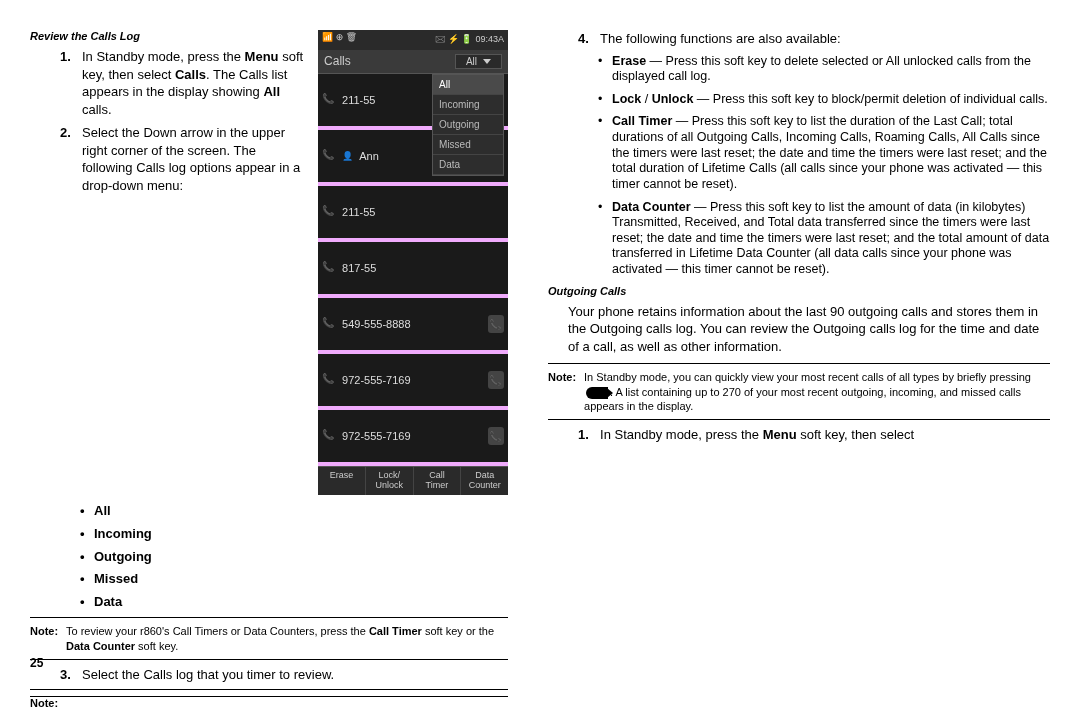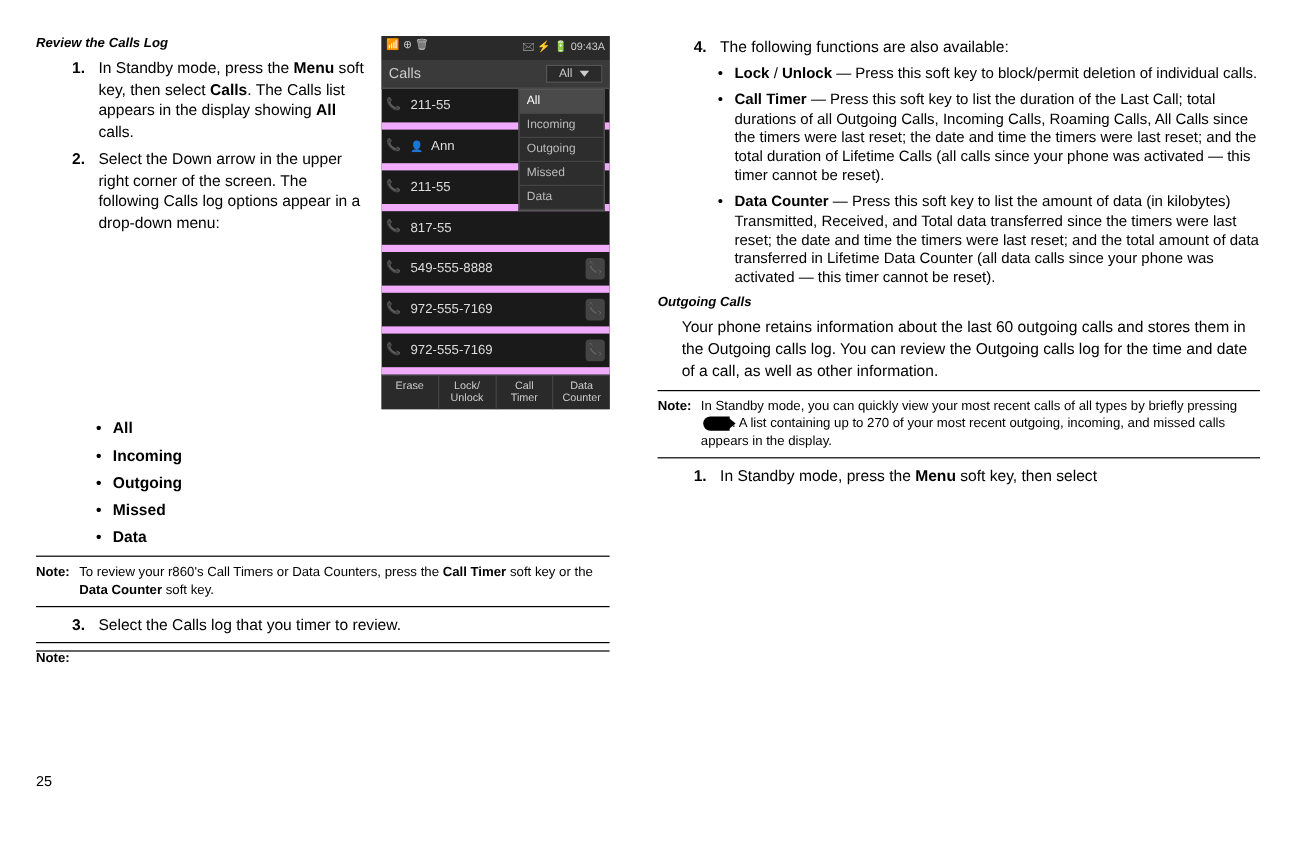--- a/index.html
+++ b/index.html
@@ -98,22 +98,23 @@
     position: relative;
   }
   .note .notelabel {
     font-weight: bold;
     position: absolute;
     left: 0;
   }
   .pagenum {
     font-size: 12px;
     position: absolute;
-    bottom: 12px;
-    left: 0;
+    bottom: 0;
+    left: 0;
+    font-weight: bold;
   }
   .para {
     line-height: 1.35;
     margin: 4px 0 8px 20px;
   }
   .send-icon {
     display: inline-block;
     width: 22px;
     height: 12px;
     background: #000;
@@ -163,22 +164,22 @@
     font-size: 10px;
     border: 1px solid #555;
     display:flex;
     align-items:center;
     gap:6px;
   }
   .phone .listarea { position: relative; }
   .phone .row {
     display: flex;
     align-items: center;
-    border-bottom: 6px solid #f0abfc;
-    padding: 3px 4px;
+    border-bottom: 4px solid #f0abfc;
+    padding: 15px 4px;
     gap: 6px;
     font-size: 11px;
     height: 22px;
   }
   .phone .call-icon {
     width: 14px; height: 14px;
     position: relative;
     flex: 0 0 14px;
   }
   .phone .call-icon::before {
@@ -351,26 +352,27 @@
   </div>
 
   <div class="col col-right">
     <ol class="numlist">
       <li>
         <span class="num">4.</span>
         <span>The following functions are also available:</span>
       </li>
     </ol>
     <ul class="funclist">
+      <li><b>Erase</b><span> — Press this soft key to delete selected or All unlocked calls from the displayed call log.</span></li>
       <li><b>Lock</b><span> / </span><b>Unlock</b><span> — Press this soft key to block/permit deletion of individual calls.</span></li>
       <li><b>Call Timer</b><span> — Press this soft key to list the duration of the Last Call; total durations of all Outgoing Calls, Incoming Calls, Roaming Calls, All Calls since the timers were last reset; the date and time the timers were last reset; and the total duration of Lifetime Calls (all calls since your phone was activated — this timer cannot be reset).</span></li>
       <li><b>Data Counter</b><span> — Press this soft key to list the amount of data (in kilobytes) Transmitted, Received, and Total data transferred since the timers were last reset; the date and time the timers were last reset; and the total amount of data transferred in Lifetime Data Counter (all data calls since your phone was activated — this timer cannot be reset).</span></li>
     </ul>
     <h3>Outgoing Calls</h3>
-    <div class="para">Your phone retains information about the last 60 outgoing calls and stores them in the Outgoing calls log. You can review the Outgoing calls log for the time and date of a call, as well as other information.</div>
+    <div class="para">Your phone retains information about the last 90 outgoing calls and stores them in the Outgoing calls log. You can review the Outgoing calls log for the time and date of a call, as well as other information.</div>
     <hr>
     <div class="note">
       <span class="notelabel">Note:</span>
       <span>In Standby mode, you can quickly view your most recent calls of all types by briefly pressing </span><span class="send-icon"></span><span>. A list containing up to 270 of your most recent outgoing, incoming, and missed calls appears in the display.</span>
     </div>
     <hr>
     <ol class="numlist">
       <li>
         <span class="num">1.</span>
         <span>In Standby mode, press the </span><b>Menu</b><span> soft key, then select</span>

